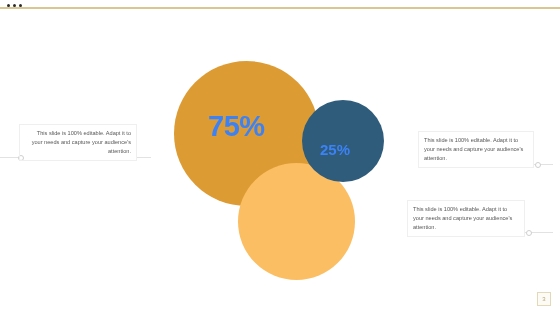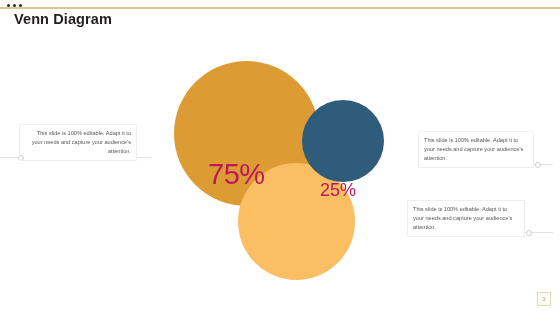--- a/index.html
+++ b/index.html
@@ -60,25 +60,24 @@
     top: 0;
     width: 560px;
     height: 315px;
   }
   .circle {
     position: absolute;
     border-radius: 50%;
   }
   .circle-label {
     position: absolute;
-    color: #be185d;
-    font-weight: normal;
+    color: #3b82f6;
+    font-weight: bold;
     white-space: nowrap;
     line-height: 1;
-    margin-top: 48px;
   }
   #circle-large {
     left: 174px;
     top: 61px;
     width: 145px;
     height: 145px;
     background: #dd9b33;
   }
   #label-large {
     left: 208px;
@@ -88,22 +87,22 @@
   }
   #circle-blue {
     left: 302px;
     top: 100px;
     width: 82px;
     height: 82px;
     background: #2f5c7b;
   }
   #label-blue {
     left: 320px;
-    top: 133px;
-    font-size: 18px;
+    top: 142px;
+    font-size: 15px;
   }
   #circle-light {
     left: 238px;
     top: 163px;
     width: 117px;
     height: 117px;
     background: #fbbe63;
   }
   #label-light {
     left: 271px;
@@ -211,21 +210,20 @@
 <div id="slide">
 
   <div id="top-rule"></div>
 
   <div id="top-dots">
     <span class="dot"></span>
     <span class="dot"></span>
     <span class="dot"></span>
   </div>
 
-  <div id="page-title">Venn Diagram</div>
 
   <div id="venn">
 
     <div id="circle-large" class="circle"></div>
     <div id="circle-light" class="circle"></div>
     <div id="circle-blue" class="circle"></div>
 
     <div id="label-large" class="circle-label">75%</div>
     <div id="label-blue" class="circle-label">25%</div>
   </div>

